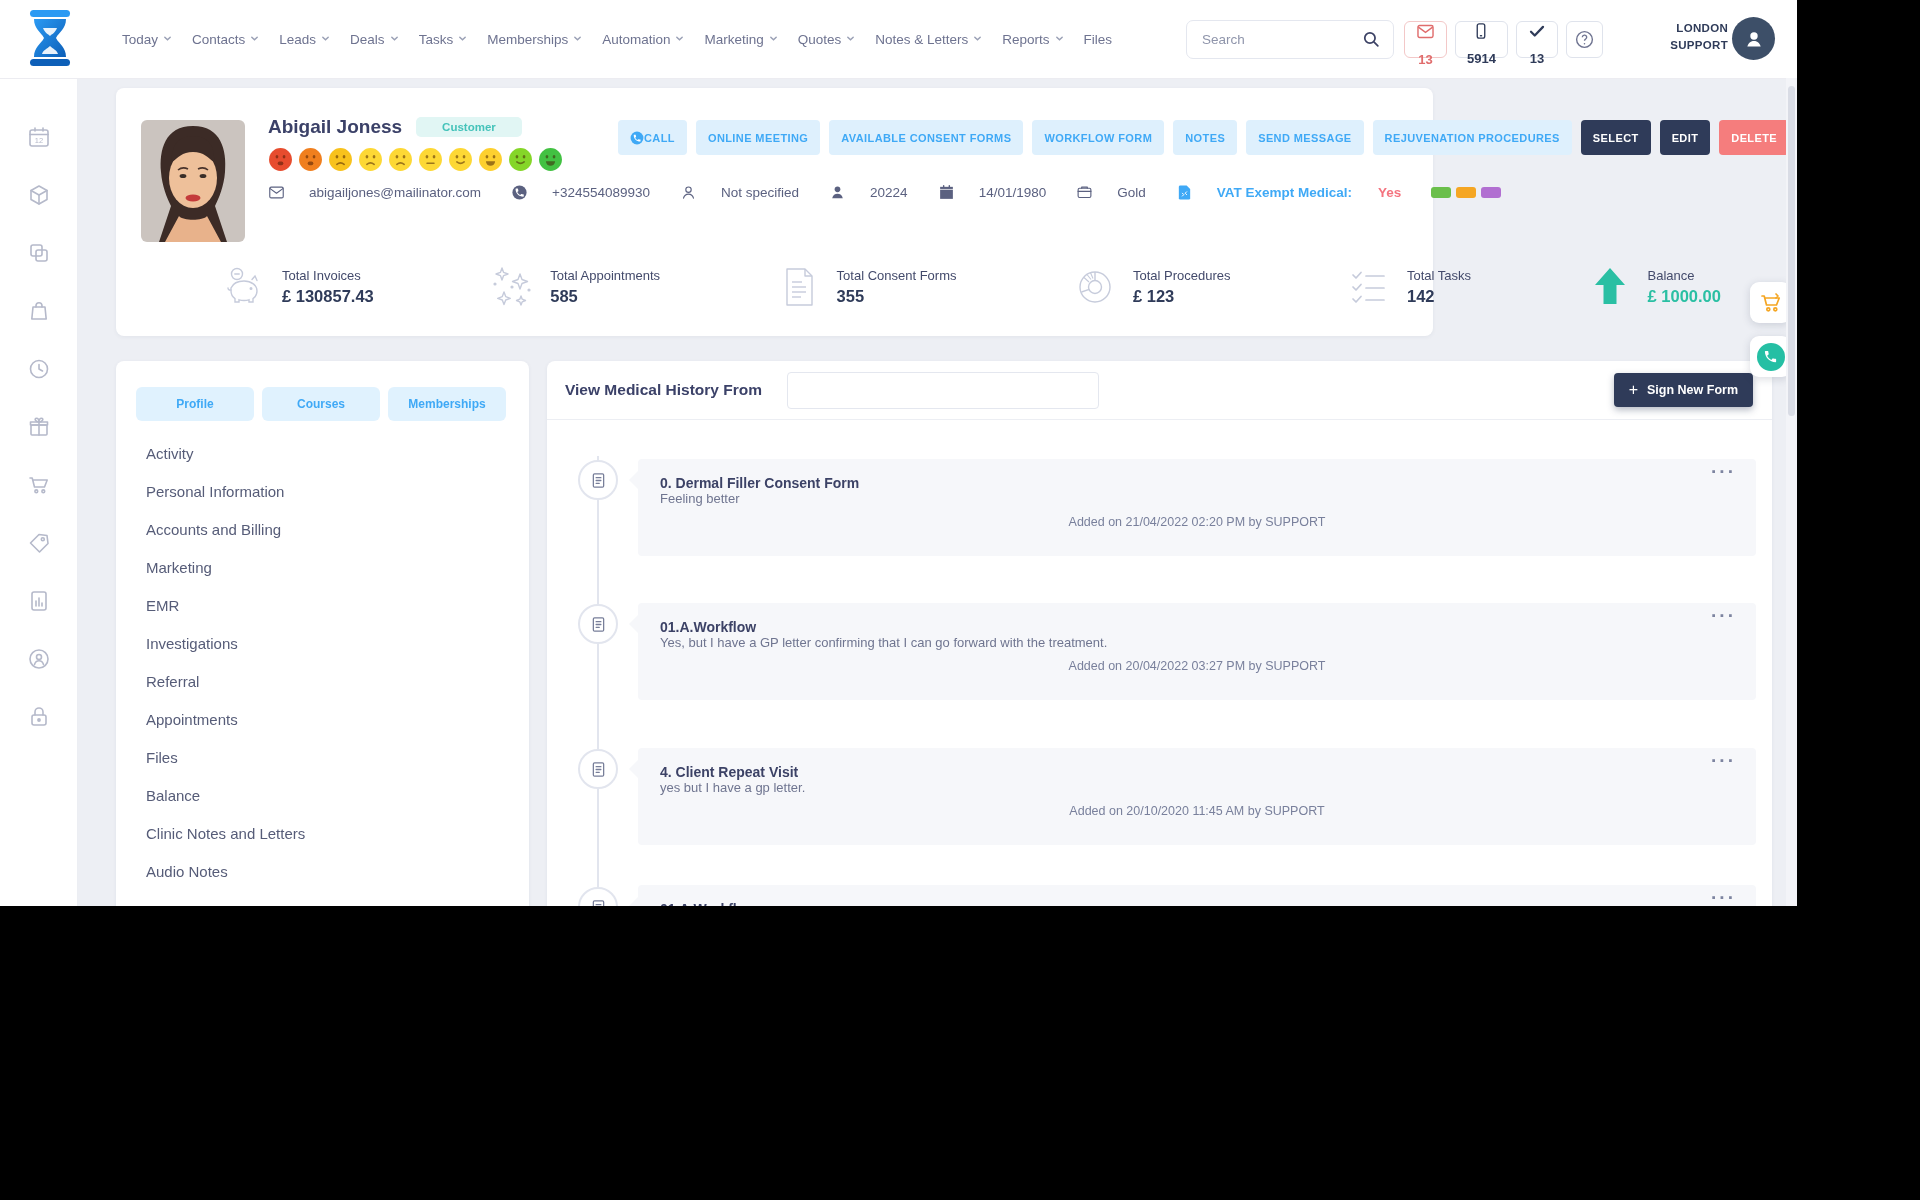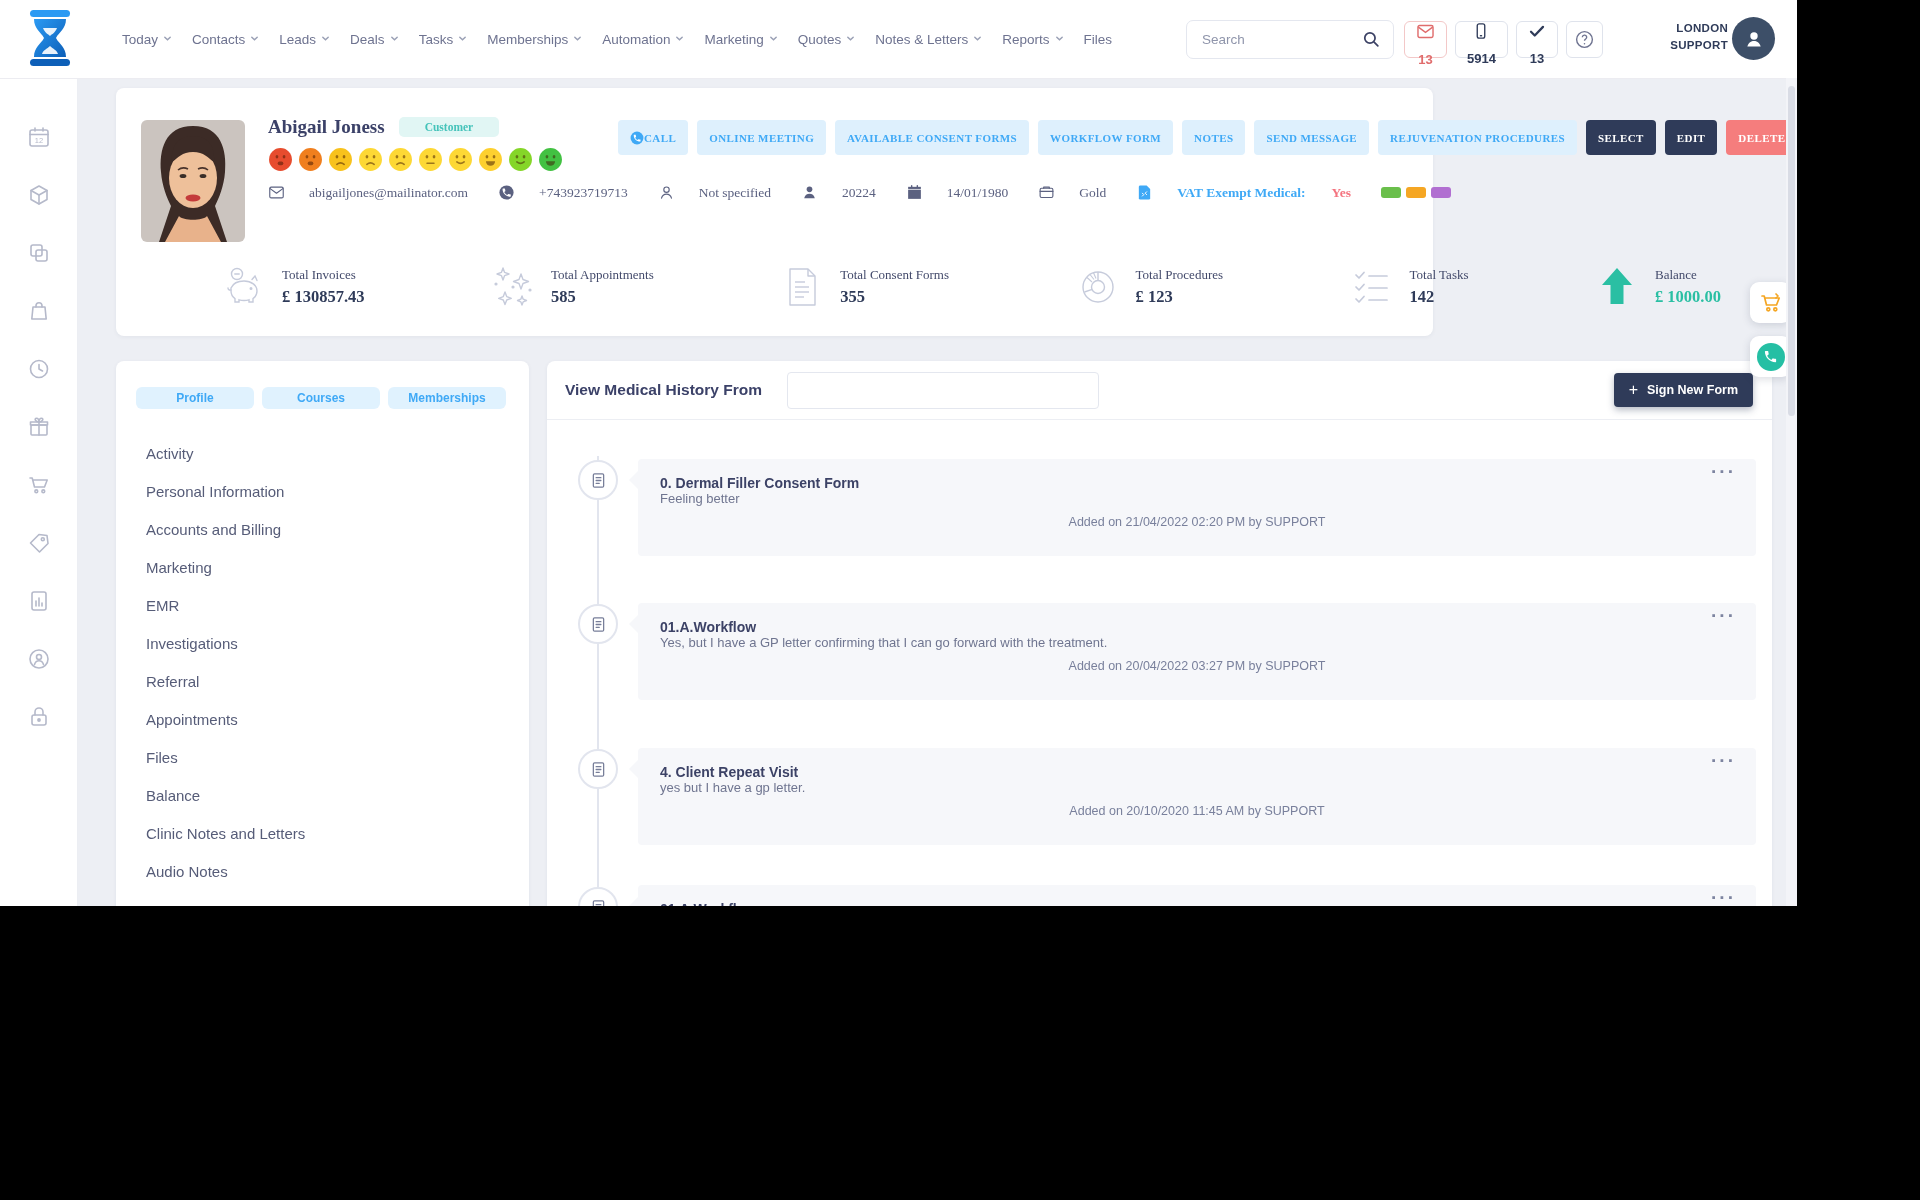--- a/index.html
+++ b/index.html
@@ -24,21 +24,21 @@
 
   
   .sidebar { position:absolute; left:0; top:78px; width:78px; height:828px; background:#fff; border-right:1px solid #eceef3; z-index:8; }
   .side-icon { position:absolute; left:27px; width:24px; height:24px; color:#b5b9ca; cursor:pointer; }
 
   
   .main { position:absolute; left:78px; top:78px; width:1719px; height:828px; background:#edeff4; }
   .card { position:absolute; background:#fff; border-radius:8px; box-shadow:0 1px 4px rgba(40,50,90,.06); }
 
   
-  .patient-card { left:38px; top:10px; width:1317px; height:248px;font-family:Liberation Serif, serif; }
+  .patient-card { left:38px; top:10px; width:1317px; height:248px; }
   .photo { position:absolute; left:25px; top:32px; width:104px; height:122px; border-radius:6px; overflow:hidden; }
   .name-row { position:absolute; left:152px; top:28px; display:flex; align-items:center; gap:14px; }
   .p-name { font-size:19px; font-weight:700; color:#3b4168; }
   .type-badge { background:#e1f6f4; color:#45c3ba; font-size:11.5px; font-weight:600; padding:4px 26px; border-radius:5px; }
   .moods { position:absolute; left:152px; top:59px; display:flex; gap:5px; }
   .mood { width:25px; height:25px; cursor:pointer; }
   .contact-row { position:absolute; left:152px; top:96px; display:flex; align-items:center; gap:30px; font-size:13.5px; color:#5b6180; }
   .c-item { display:flex; align-items:center; gap:24px; white-space:nowrap; }
   .c-item .ci { width:17px; height:17px; color:#5b6180; display:inline-flex; }
   .vat-label { color:#3fa9f6; font-weight:600; }
@@ -52,21 +52,21 @@
   .abtn.danger { background:#f57d7d; color:#fff; }
   .stats { position:absolute; left:105px; top:176px; width:1500px; display:flex; justify-content:space-between; }
   .stat { display:flex; align-items:center; gap:15px; }
   .stat-icon { width:46px; height:46px; color:#c6cbdb; }
   .stat-label { font-size:13px; color:#434a6b; }
   .stat-value { font-size:16.5px; font-weight:700; color:#2f3b59; margin-top:4px; }
 
   
   .left-panel { left:38px; top:283px; width:413px; height:640px; border-radius:8px 8px 0 0; }
   .tabs { position:absolute; left:20px; top:26px; display:flex; gap:8px; }
-  .tab { width:118px; height:22px; background:#e0f2fe; color:#3fa9f6; border-radius:6px; display:flex; align-items:center; justify-content:center; font-size:12px; font-weight:600; cursor:pointer; }
+  .tab { width:118px; height:34px; background:#e0f2fe; color:#3fa9f6; border-radius:6px; display:flex; align-items:center; justify-content:center; font-size:12px; font-weight:600; cursor:pointer; }
   .plist { position:absolute; left:30px; top:73px; right:20px; list-style:none; }
   .plist li { height:38px; display:flex; align-items:center; font-size:15px; color:#565c78; cursor:pointer; }
 
   
   .right-panel { left:469px; top:283px; width:1225px; height:640px; }
   .rp-head { position:relative; height:59px; border-bottom:1px solid #eceef3; }
   .rp-title { position:absolute; left:18px; top:20px; font-size:15.5px; font-weight:600; color:#3b4168; }
   .rp-input { position:absolute; left:240px; top:11px; width:312px; height:37px; border:1px solid #e4e7ef; border-radius:4px; font-family:inherit; font-size:13px; padding:0 10px; color:#3b4168; }
   .sign-btn { position:absolute; right:19px; top:12px; height:34px; background:#2f3b59; color:#fff; border:none; border-radius:4px; font-family:inherit; font-size:12.5px; font-weight:700; padding:0 15px; display:flex; align-items:center; gap:9px; cursor:pointer; box-shadow:0 3px 7px rgba(47,59,89,.35); }
   .sign-btn .plus { font-size:16px; font-weight:400; margin-top:-1px; }
@@ -399,21 +399,21 @@
             </span>
             <span>abigailjones@mailinator.com</span>
           </span>
           <span class="c-item">
             <span class="ci">
               <svg viewBox="0 0 24 24" width="100%" height="100%">
                 <circle cx="12" cy="12" r="10" fill="currentColor"></circle>
                 <path d="M8.8 11.4c.9 1.8 2.4 3.3 4.2 4.2l1.4-1.4c.2-.2.4-.2.6-.1.7.2 1.5.4 2.3.4.4 0 .7.3.7.7v2.2c0 .4-.3.7-.7.7-6 0-10.9-4.9-10.9-10.9 0-.4.3-.7.7-.7h2.2c.4 0 .7.3.7.7 0 .8.1 1.6.4 2.3.1.2 0 .5-.1.6l-1.5 1.3z" fill="#fff"></path>
               </svg>
             </span>
-            <span>+743923719713</span>
+            <span>+324554089930</span>
           </span>
           <span class="c-item">
             <span class="ci">
               <svg viewBox="0 0 24 24" width="100%" height="100%" fill="none" stroke="currentColor" stroke-width="1.6" stroke-linecap="round" stroke-linejoin="round">
                 <circle cx="12" cy="8" r="3.8"></circle>
                 <path d="M5 20c1-4 3.5-5.8 7-5.8s6 1.8 7 5.8"></path>
               </svg>
             </span>
             <span>Not specified</span>
           </span>

